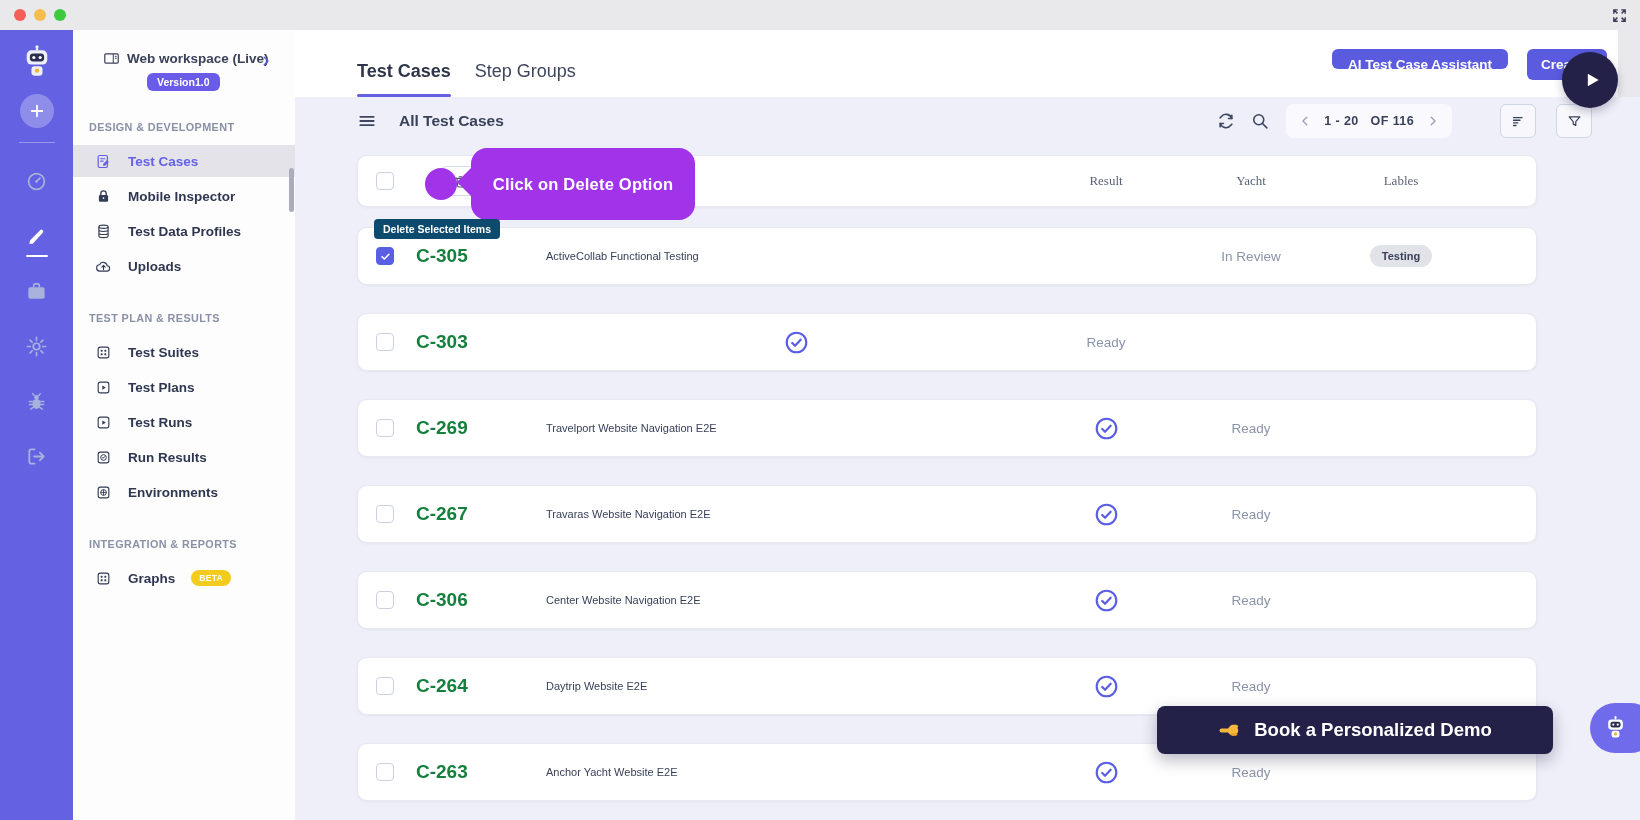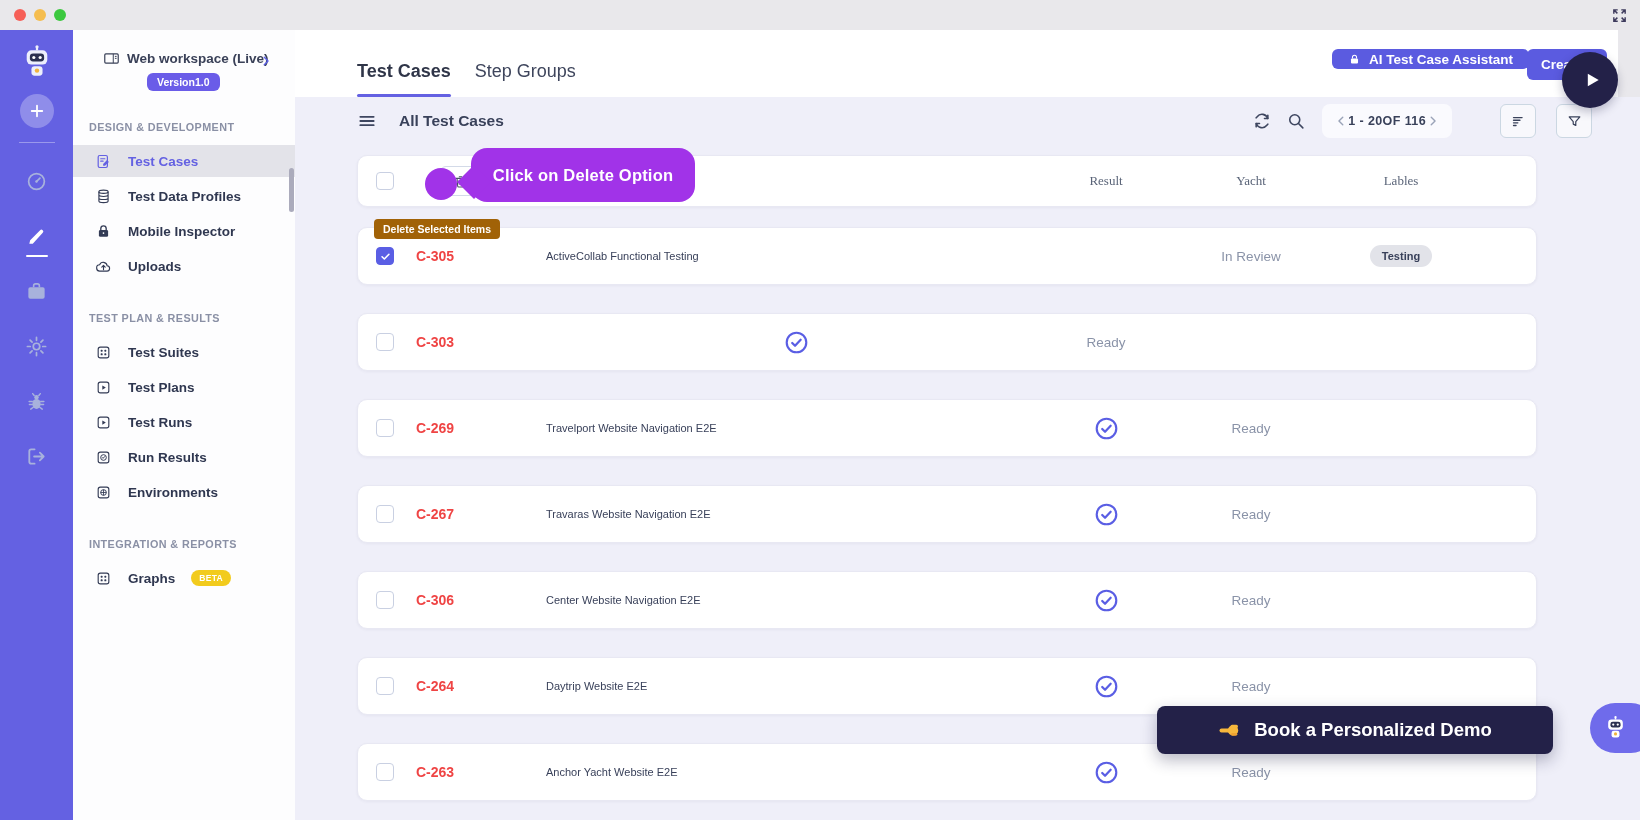--- a/index.html
+++ b/index.html
@@ -53,38 +53,38 @@
   
   .main { flex:1; position:relative; background:#EFEFF9; }
 
   .tabbar { height:67px; background:#fff; position:relative; display:flex; align-items:flex-end; padding-left:62px; gap:24px; }
   .tab { font-size:18px; padding-bottom:15px; color:#3E455C; font-weight:500; position:relative; cursor:pointer; }
   .tab.active { color:#2F3548; font-weight:700; }
   .tab.active::after { content:""; position:absolute; left:0; right:0; bottom:0; height:3px; background:#6461E2; border-radius:2px; }
   .tabbar-cap { position:absolute; right:0; top:0; width:22px; height:67px; background:#E9E8EC; }
   .ai-btn { position:absolute; left:1037px; top:19px; height:20px; display:flex; align-items:center; gap:8px;
     background:#5B5BE0; color:#fff; border:none; border-radius:6px; padding:0 16px; font-size:13.5px; font-weight:600;
-    font-family:"Liberation Sans",sans-serif; cursor:pointer; }
+    font-family:"Liberation Sans",sans-serif; cursor:pointer;flex-direction:column; }
   .ai-btn svg { width:13px; height:13px; }
   .create-btn { position:absolute; left:1232px; top:19px; height:31px; width:80px; background:#5B5BE0; color:#fff;
     border:none; border-radius:6px; padding:0 0 0 14px; font-size:13.5px; font-weight:600; text-align:left;
     font-family:"Liberation Sans",sans-serif; white-space:nowrap; overflow:hidden; cursor:pointer; }
   .play-circle { position:absolute; left:1267px; top:22px; width:56px; height:56px; border-radius:50%;
     background:#232148; z-index:8; display:flex; align-items:center; justify-content:center; cursor:pointer;
     box-shadow:0 4px 10px rgba(20,20,60,.25); }
   .play-circle svg { width:20px; height:20px; color:#fff; margin-left:3px; }
 
   .toolbar { height:48px; display:flex; align-items:center; padding-left:62px; }
   .burger { width:20px; height:20px; color:#3E4660; cursor:pointer; }
   .tb-title { font-size:15.5px; font-weight:700; color:#39415A; margin-left:22px; }
   .tb-right { margin-left:auto; margin-right:48px; display:flex; align-items:center; }
   .tb-ic { width:20px; height:20px; color:#3E4660; cursor:pointer; }
   .tb-ic + .tb-ic { margin-left:14px; }
   .pagebox { margin-left:16px; height:34px; background:#FAFAFE; border-radius:8px; display:flex;
-    align-items:center; padding:0 12px; }
+    align-items:center; gap:12px; padding:0 12px; }
   .pagebox .chev { width:14px; height:14px; color:#9AA3B8; cursor:pointer; }
   .page-text { font-size:12.5px; color:#39415A; letter-spacing:.4px; font-weight:600; }
   .sq-btn { width:36px; height:34px; border:1px solid #CBD7E2; border-radius:6px; background:rgba(255,255,255,.55);
     display:flex; align-items:center; justify-content:center; color:#39415A; cursor:pointer; }
   .sq-btn svg { width:17px; height:17px; }
   .sq-btn.sort { margin-left:48px; }
   .sq-btn.filter { margin-left:20px; }
 
   
   .list { position:relative; margin:10px 0 0 62px; width:1180px; }
@@ -101,37 +101,37 @@
 
   .cb { width:18px; height:18px; border:1.5px solid #C9D0E2; border-radius:4px; background:#fff;
     display:flex; align-items:center; justify-content:center; cursor:pointer; }
   .cb svg { width:11px; height:11px; color:#fff; display:none; }
   .checked .cb, .cb.on { background:#5A5EE4; border-color:#5A5EE4; }
   .checked .cb svg, .cb.on svg { display:block; }
 
   .row-card { height:58px; margin-top:28px; cursor:pointer; }
   .row-card:first-of-type { margin-top:0; }
   .rows-wrap { margin-top:20px; }
-  .c-id { font-size:14px; font-weight:600; color:#ef4444; cursor:pointer; }
+  .c-id { font-size:19px; font-weight:600; color:#15803d; cursor:pointer; }
   .c-title { font-size:11px; color:#39415A; }
   .c-result { display:flex; justify-content:center; }
   .result-ic svg { width:27px; height:27px; color:#5A5EE4; display:block; }
   .c-status { font-size:13.5px; color:#8A93A8; text-align:center; }
   .c-label { display:flex; justify-content:center;align-items:flex-end; }
   .chip { background:#E2E3E9; color:#39415A; font-size:11px; font-weight:700; padding:5px 12px; border-radius:11px; }
 
   
   .click-dot { position:absolute; left:67px; top:12px; width:32px; height:32px; border-radius:50%;
     background:#A133E8; z-index:6; }
-  .coach-tip { position:absolute; left:113px; top:-8px; width:224px; height:54px; background:#A133E8;
+  .coach-tip { position:absolute; left:113px; top:-8px; width:224px; height:72px; background:#A133E8;
     border-radius:16px; z-index:5; display:flex; align-items:center; justify-content:center;
     color:#fff; font-size:16.5px; font-weight:600; letter-spacing:.2px; }
   .coach-tip::before { content:""; position:absolute; left:-9px; top:22px; width:24px; height:24px;
     background:#A133E8; transform:rotate(45deg); z-index:-1; }
-  .del-tip { position:absolute; left:16px; top:63px; background:#a16207; color:#fff; font-size:10.5px;
+  .del-tip { position:absolute; left:16px; top:63px; background:#0c4a6e; color:#fff; font-size:10.5px;
     font-weight:700; padding:4px 9px; border-radius:4px; z-index:6; white-space:nowrap; }
 
   
   .demo-banner { position:fixed; left:1157px; top:706px; width:396px; height:48px; background:#232148;
     border-radius:8px; display:flex; align-items:center; justify-content:center; gap:12px; z-index:20;
     color:#fff; font-size:18.5px; font-weight:700; cursor:pointer; box-shadow:0 6px 16px rgba(20,20,60,.3); }
   .demo-banner svg { width:24px; height:24px; }
   .chat-pill { position:fixed; left:1590px; top:703px; width:66px; height:50px; border-radius:25px;
     background:#6F6BEB; z-index:21; display:flex; align-items:center; padding-left:12px; cursor:pointer; }
   .chat-pill svg { width:27px; height:27px; color:#fff; }
@@ -340,30 +340,30 @@
     <div>
       <div class="side-item active">
           <svg class="side-ic">
             <use href="#doc-edit"></use>
           </svg>
           <span class="side-label">Test Cases</span>
 
         </div>
         <div class="side-item">
           <svg class="side-ic">
+            <use href="#lock"></use>
+          </svg>
+          <span class="side-label">Mobile Inspector</span>
+
+        </div>
+        <div class="side-item">
+          <svg class="side-ic">
             <use href="#database"></use>
           </svg>
           <span class="side-label">Test Data Profiles</span>
-
-        </div>
-        <div class="side-item">
-          <svg class="side-ic">
-            <use href="#lock"></use>
-          </svg>
-          <span class="side-label">Mobile Inspector</span>
 
         </div>
         <div class="side-item">
           <svg class="side-ic">
             <use href="#cloud-upload"></use>
           </svg>
           <span class="side-label">Uploads</span>
 
         </div>
     </div>

